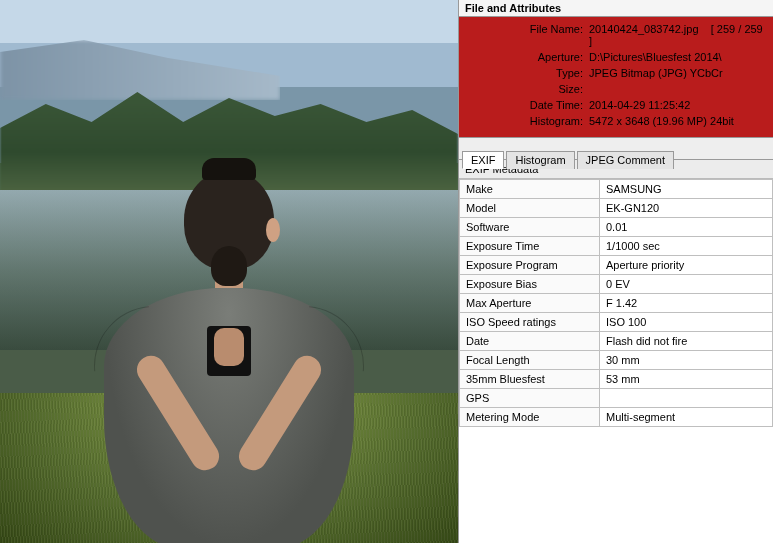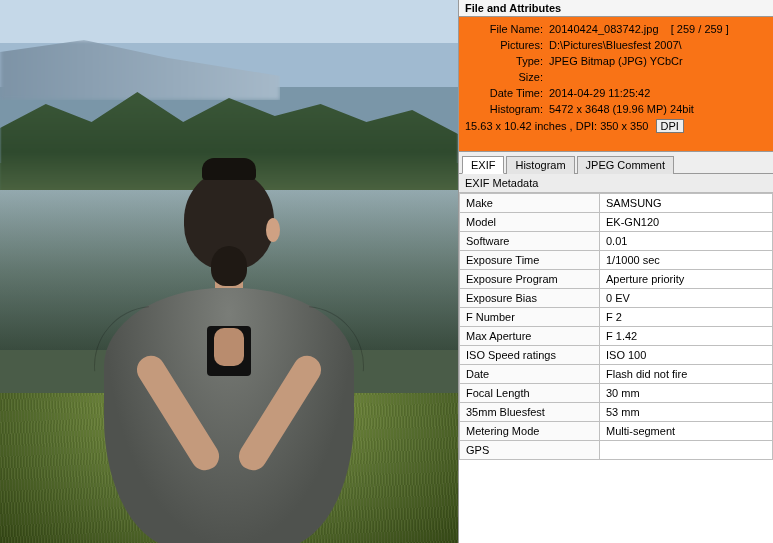--- a/index.html
+++ b/index.html
@@ -96,47 +96,48 @@
   }
   .shoulder-seam-l { left:-10px; transform:rotate(-50deg);}
   .shoulder-seam-r { right:-10px; transform:rotate(50deg);}
 
   
   .meta-pane {
     flex: 1;
     height: 543px;
     display:flex; flex-direction:column;
     border-left: 1px solid #999;
-    background:#f97316;
+    background:#b91c1c;
   }
   .section-title {
     font-weight:bold; padding:2px 6px; border-bottom:1px solid #999;
     background:#f5f5f5;
   }
   .attrs {
-    padding:4px 6px 16px;
+    padding:4px 6px 4px;
+    margin-left:40px;
   }
   .attr-row {
     display:flex; padding:2px 0;
   }
   .attr-label {
     width:84px; text-align:right; padding-right:6px; color:#000;
   }
   .attr-value { flex:1; }
   .dpi-btn {
     font-family:inherit; font-size:11px; padding:0 4px; margin-left:4px;
     border:1px solid #777; background:#eee; cursor:pointer;
   }
   .tabstrip {
     display:flex; gap:2px; padding:3px 3px 0; background:#eee;
     border-top:1px solid #999; border-bottom:1px solid #999;
   }
   .tab {
     padding:2px 8px; background:#e4e4e4; border:1px solid #999; border-bottom:none;
-    cursor:pointer; position:relative; top:1px;
+    cursor:pointer; position:relative; top:10px;
   }
   .tab.active {
     background:#fff; font-weight:normal; color:#000;
     border-bottom:1px solid #fff;
   }
   .metadata-title {
     padding:3px 6px; background:#ececec; border-bottom:1px solid #bbb;
   }
   .meta-table {
     flex:1; overflow:auto; background:#fff;
@@ -180,43 +181,39 @@
   <div class="attrs">
     <div class="attr-row">
       <div class="attr-label">File Name:</div>
       <div class="attr-value">
         <span>20140424_083742.jpg</span>
         &nbsp;&nbsp;
         <span>[ 259 / 259 ]</span>
       </div>
     </div>
     <div class="attr-row">
-      <div class="attr-label">Pictures:</div>
-      <div class="attr-value">D:\Pictures\Bluesfest 2007\</div>
+      <div class="attr-label">Aperture:</div>
+      <div class="attr-value">D:\Pictures\Bluesfest 2014\</div>
     </div>
     <div class="attr-row">
       <div class="attr-label">Type:</div>
       <div class="attr-value">JPEG Bitmap (JPG) YCbCr</div>
     </div>
     <div class="attr-row">
       <div class="attr-label">Size:</div>
     </div>
     <div class="attr-row">
       <div class="attr-label">Date Time:</div>
       <div class="attr-value">2014-04-29 11:25:42</div>
     </div>
     <div class="attr-row">
       <div class="attr-label">Histogram:</div>
       <div class="attr-value">5472 x 3648 (19.96 MP)  24bit</div>
     </div>
     <div class="attr-row">
-      <div class="attr-value">
-        <span>15.63 x 10.42 inches ,   DPI: 350 x 350</span>
-        <button class="dpi-btn">DPI</button>
-      </div>
     </div>
   </div>
 
   <div class="tabstrip">
     <div class="tab active">EXIF</div>
     <div class="tab">Histogram</div>
     <div class="tab">JPEG Comment</div>
   </div>
 
   <div class="metadata-title">EXIF Metadata</div>
@@ -242,47 +239,43 @@
           </tr>
           <tr>
             <td class="k">Exposure Program</td>
             <td>Aperture priority</td>
           </tr>
           <tr>
             <td class="k">Exposure Bias</td>
             <td>0 EV</td>
           </tr>
           <tr>
-            <td class="k">F Number</td>
-            <td>F 2</td>
-          </tr>
-          <tr>
             <td class="k">Max Aperture</td>
             <td>F 1.42</td>
           </tr>
           <tr>
             <td class="k">ISO Speed ratings</td>
             <td>ISO 100</td>
           </tr>
           <tr>
             <td class="k">Date</td>
             <td>Flash did not fire</td>
           </tr>
           <tr>
             <td class="k">Focal Length</td>
             <td>30 mm</td>
           </tr>
           <tr>
             <td class="k">35mm Bluesfest</td>
             <td>53 mm</td>
           </tr>
           <tr>
+            <td class="k">GPS</td>
+            <td></td>
+          </tr>
+          <tr>
             <td class="k">Metering Mode</td>
             <td>Multi-segment</td>
           </tr>
-          <tr>
-            <td class="k">GPS</td>
-            <td></td>
-          </tr>
         </tbody>
     </table>
   </div>
 </div>
 
 </body></html>

